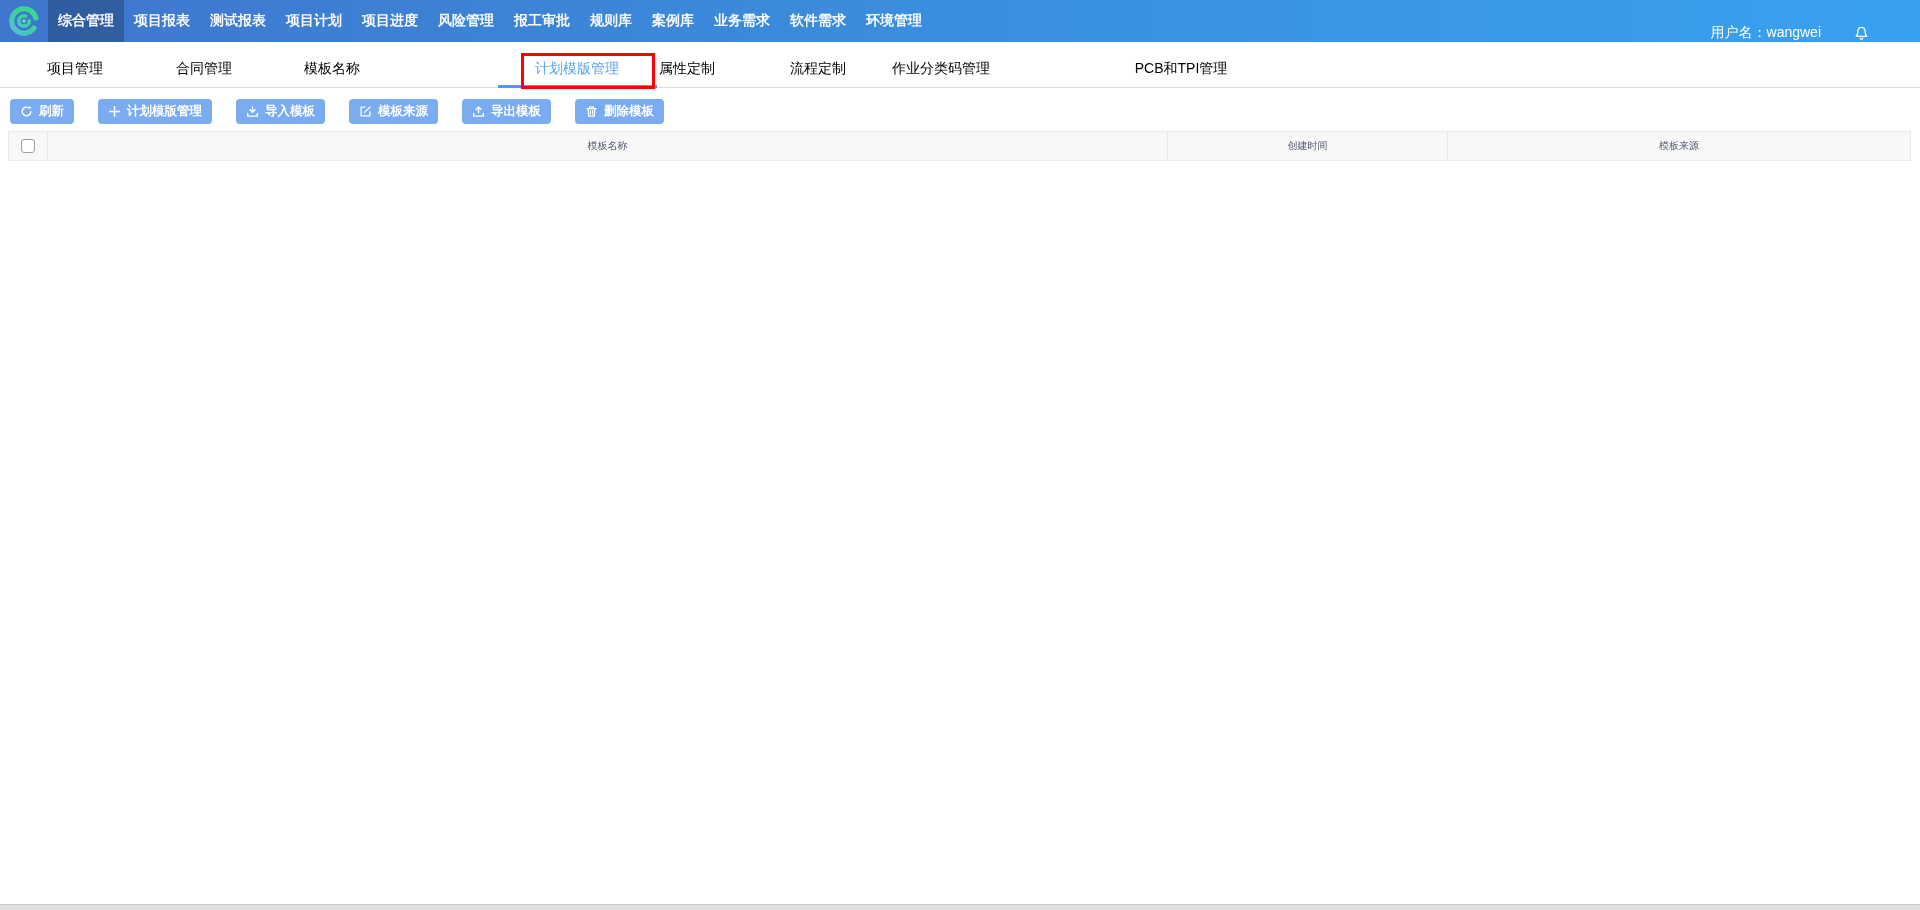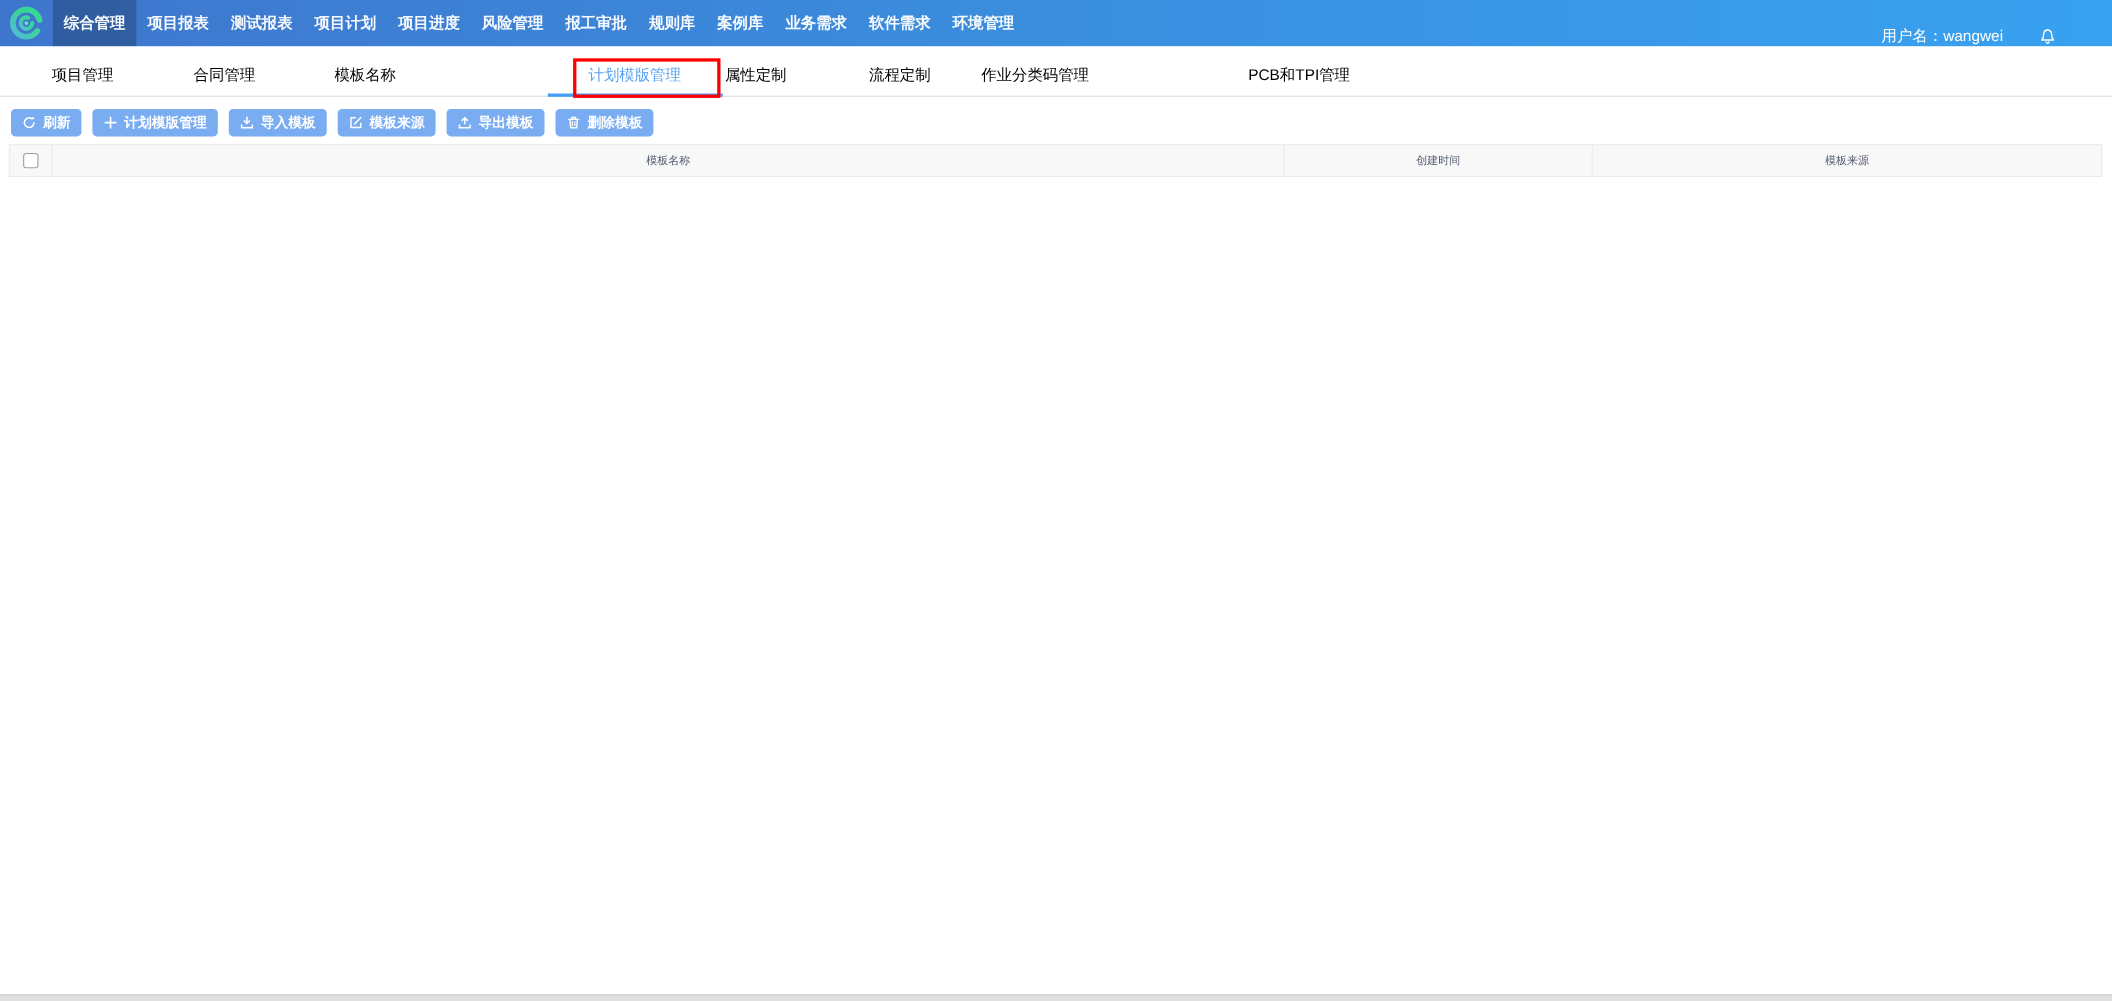--- a/index.html
+++ b/index.html
@@ -39,21 +39,21 @@
   .tab-underline {
     position:absolute; left:498px; bottom:-1px; width:159px; height:3px;
     background:#459df5;
   }
   .red-box {
     position:absolute; left:521px; top:53px; width:134px; height:36px;
     border:3px solid #ff0000; z-index:9; pointer-events:none;
   }
 
   
-  .toolbar { position:absolute; top:99px; left:10px; display:flex; gap:10px;justify-content:space-between; }
+  .toolbar { position:absolute; top:99px; left:10px; display:flex; gap:24px;justify-content:space-between; }
   .btn {
     display:inline-flex; align-items:center; gap:6px; height:25px;
     padding:0 10px; border:none; border-radius:4px;
     background:#79acf1; color:#ffffff; font-size:12.5px; font-weight:bold;
     font-family:"Liberation Sans","DejaVu Sans",sans-serif;
     cursor:pointer; white-space:nowrap;
   }
   .btn svg { display:block; }
 
   

